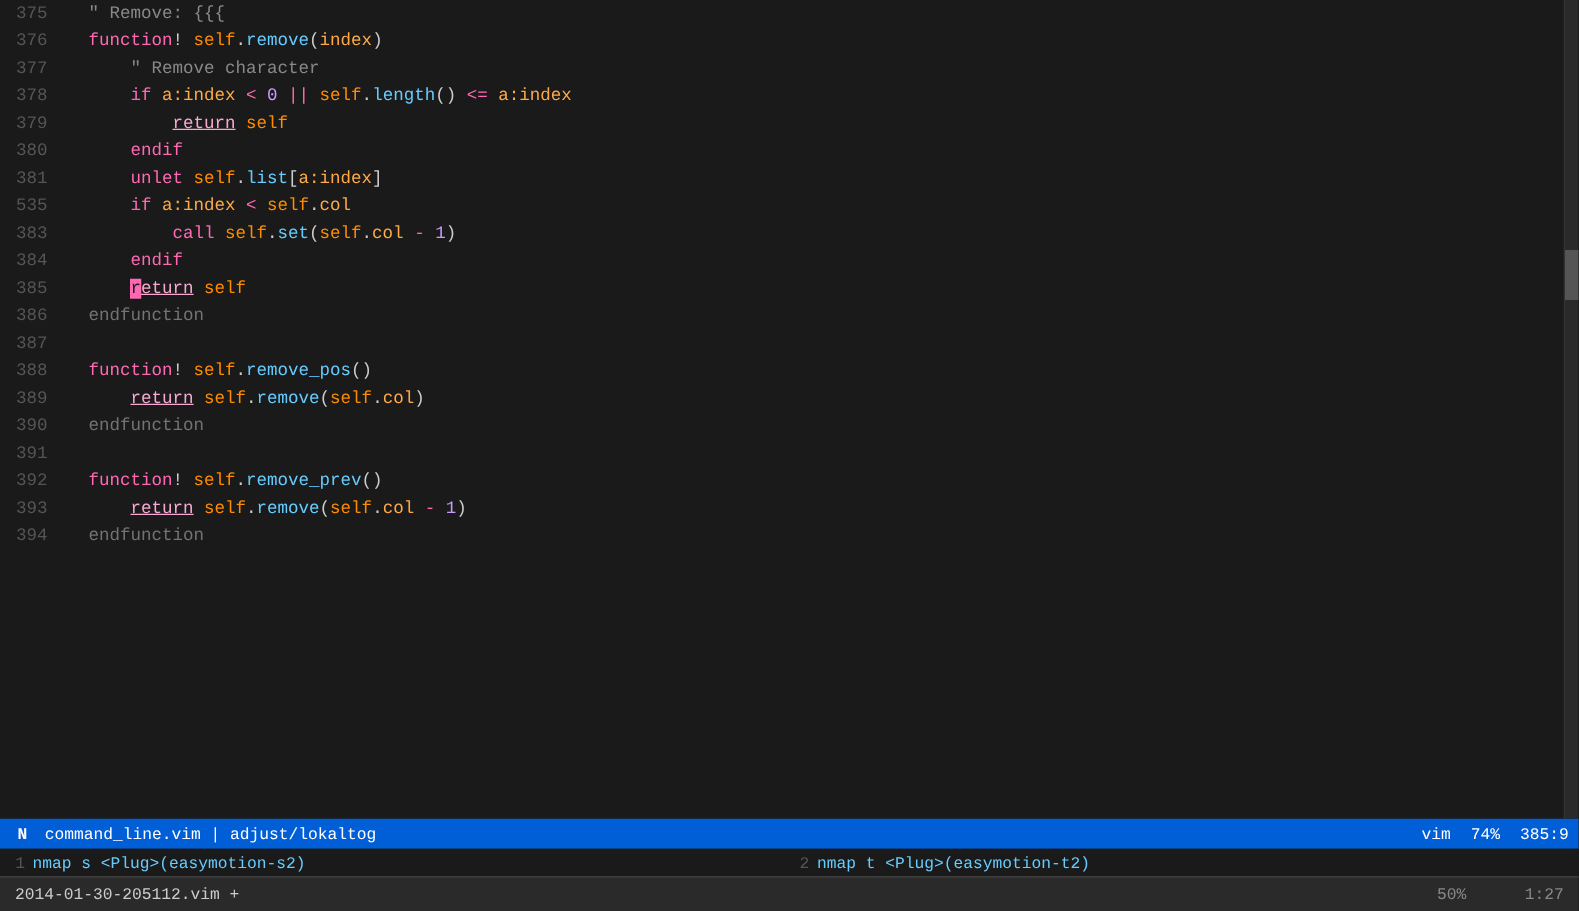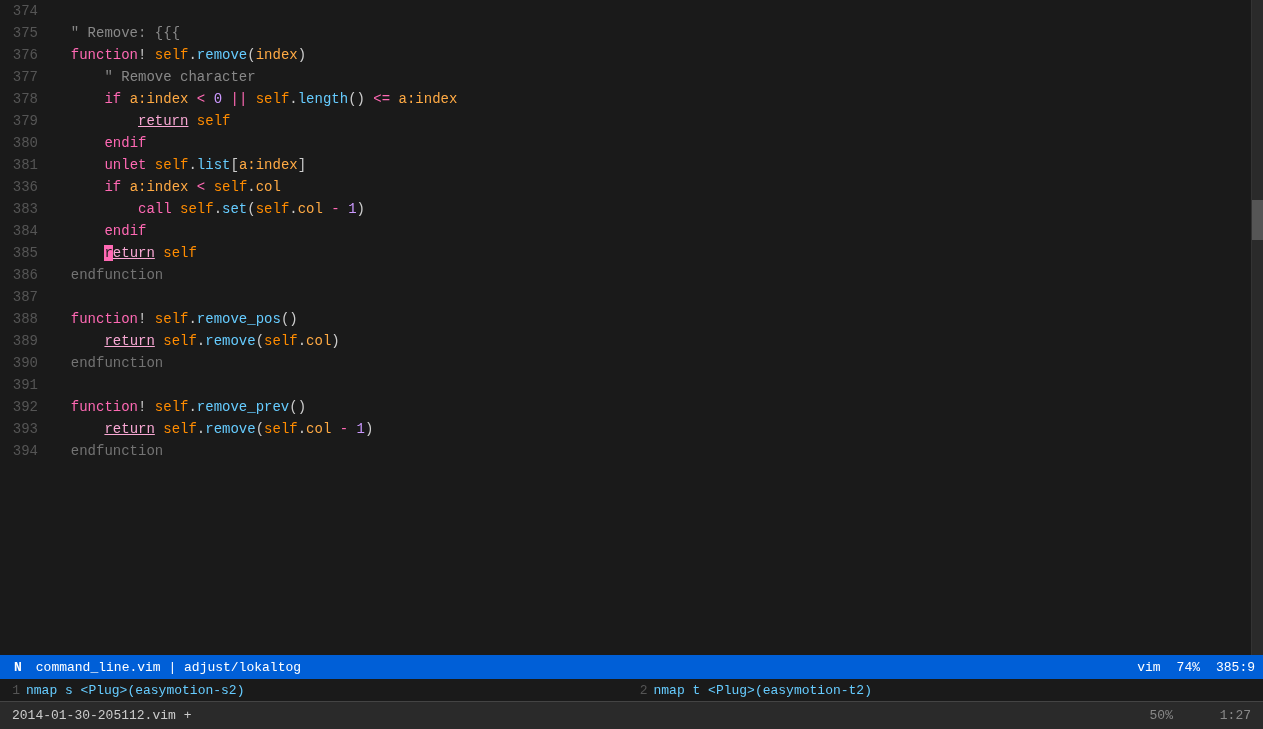--- a/index.html
+++ b/index.html
@@ -177,29 +177,28 @@
       font-size: 13px;
       padding-right: 8px;
     }
   </style>
 </head>
 <body>
 
 <div class="editor-main">
   <div class="code-area">
     <div class="code-lines" id="code-lines-container">
-    <div class="code-line"><span class="line-number">374</span><span class="line-content"></span></div>
         <div class="code-line"><span class="line-number">375</span><span class="line-content"><span class="c-text">  </span><span class="c-comment">" Remove: {{{</span></span></div>
         <div class="code-line"><span class="line-number">376</span><span class="line-content"><span class="c-text">  </span><span class="c-keyword-fn">function</span><span class="c-text">! </span><span class="c-self">self</span><span class="c-dot">.</span><span class="c-method">remove</span><span class="c-paren">(</span><span class="c-param">index</span><span class="c-paren">)</span></span></div>
         <div class="code-line"><span class="line-number">377</span><span class="line-content"><span class="c-text">      </span><span class="c-comment">" Remove character</span></span></div>
         <div class="code-line"><span class="line-number">378</span><span class="line-content"><span class="c-text">      </span><span class="c-if">if</span><span class="c-text"> </span><span class="c-param">a:index</span><span class="c-operator"> &lt; </span><span class="c-number">0</span><span class="c-operator"> || </span><span class="c-self">self</span><span class="c-dot">.</span><span class="c-method">length</span><span class="c-paren">()</span><span class="c-operator"> &lt;= </span><span class="c-param">a:index</span></span></div>
         <div class="code-line"><span class="line-number">379</span><span class="line-content"><span class="c-text">          </span><span class="c-return-kw">return</span><span class="c-text"> </span><span class="c-self">self</span></span></div>
         <div class="code-line"><span class="line-number">380</span><span class="line-content"><span class="c-text">      </span><span class="c-endif">endif</span></span></div>
         <div class="code-line"><span class="line-number">381</span><span class="line-content"><span class="c-text">      </span><span class="c-unlet">unlet</span><span class="c-text"> </span><span class="c-self">self</span><span class="c-dot">.</span><span class="c-method">list</span><span class="c-bracket">[</span><span class="c-param">a:index</span><span class="c-bracket">]</span></span></div>
-        <div class="code-line"><span class="line-number">336</span><span class="line-content"><span class="c-text">      </span><span class="c-if">if</span><span class="c-text"> </span><span class="c-param">a:index</span><span class="c-operator"> &lt; </span><span class="c-self">self</span><span class="c-dot">.</span><span class="c-col">col</span></span></div>
+        <div class="code-line"><span class="line-number">535</span><span class="line-content"><span class="c-text">      </span><span class="c-if">if</span><span class="c-text"> </span><span class="c-param">a:index</span><span class="c-operator"> &lt; </span><span class="c-self">self</span><span class="c-dot">.</span><span class="c-col">col</span></span></div>
         <div class="code-line"><span class="line-number">383</span><span class="line-content"><span class="c-text">          </span><span class="c-call">call</span><span class="c-text"> </span><span class="c-self">self</span><span class="c-dot">.</span><span class="c-method">set</span><span class="c-paren">(</span><span class="c-self">self</span><span class="c-dot">.</span><span class="c-col">col</span><span class="c-operator"> - </span><span class="c-number">1</span><span class="c-paren">)</span></span></div>
         <div class="code-line"><span class="line-number">384</span><span class="line-content"><span class="c-text">      </span><span class="c-endif">endif</span></span></div>
         <div class="code-line"><span class="line-number">385</span><span class="line-content"><span class="c-text">      </span><span class="c-cursor">r</span><span class="c-return-kw">eturn</span><span class="c-text"> </span><span class="c-self">self</span></span></div>
         <div class="code-line"><span class="line-number">386</span><span class="line-content"><span class="c-text">  </span><span class="c-endfunction">endfunction</span></span></div>
         <div class="code-line"><span class="line-number">387</span><span class="line-content"></span></div>
         <div class="code-line"><span class="line-number">388</span><span class="line-content"><span class="c-text">  </span><span class="c-keyword-fn">function</span><span class="c-text">! </span><span class="c-self">self</span><span class="c-dot">.</span><span class="c-method">remove_pos</span><span class="c-paren">()</span></span></div>
         <div class="code-line"><span class="line-number">389</span><span class="line-content"><span class="c-text">      </span><span class="c-return-kw">return</span><span class="c-text"> </span><span class="c-self">self</span><span class="c-dot">.</span><span class="c-method">remove</span><span class="c-paren">(</span><span class="c-self">self</span><span class="c-dot">.</span><span class="c-col">col</span><span class="c-paren">)</span></span></div>
         <div class="code-line"><span class="line-number">390</span><span class="line-content"><span class="c-text">  </span><span class="c-endfunction">endfunction</span></span></div>
         <div class="code-line"><span class="line-number">391</span><span class="line-content"></span></div>
         <div class="code-line"><span class="line-number">392</span><span class="line-content"><span class="c-text">  </span><span class="c-keyword-fn">function</span><span class="c-text">! </span><span class="c-self">self</span><span class="c-dot">.</span><span class="c-method">remove_prev</span><span class="c-paren">()</span></span></div>

